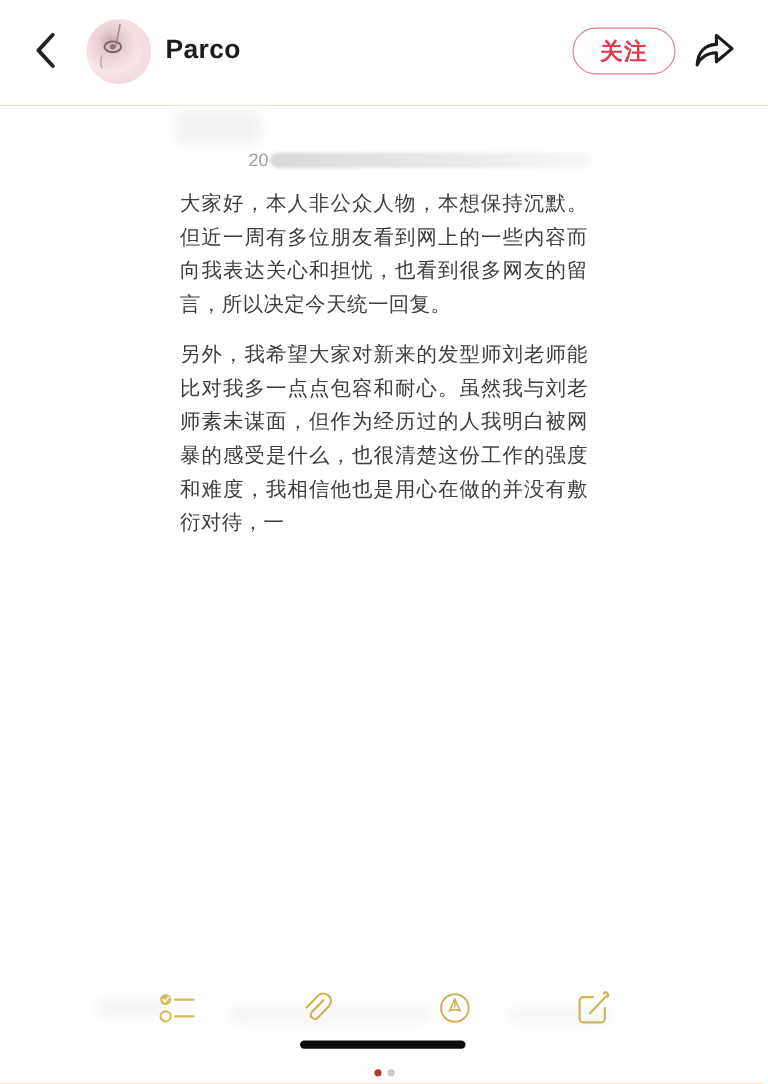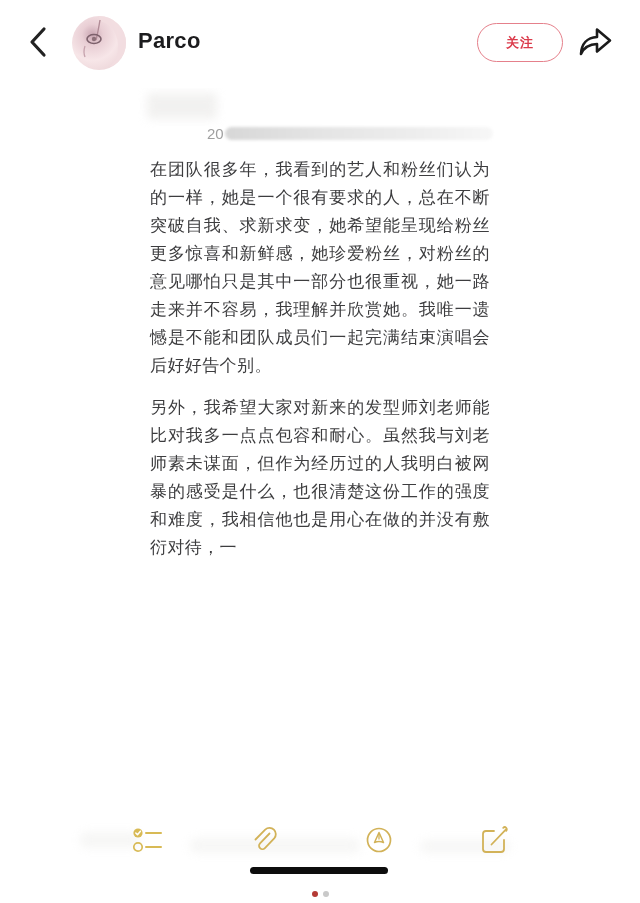--- a/index.html
+++ b/index.html
@@ -11,21 +11,21 @@
   
   .header{position:absolute;left:0;top:0;width:640px;height:88px;background:#ffffff;z-index:30;}
   .back-btn{position:absolute;left:18px;top:22px;width:40px;height:44px;display:flex;
             align-items:center;justify-content:center;cursor:pointer;}
   .avatar{position:absolute;left:72px;top:16px;width:54px;height:54px;border-radius:50%;
           background:radial-gradient(circle at 38% 35%, #c9a6b2 0%, #e9cfd5 22%, #f7e6e8 52%, #eed8db 78%, #f3e2e4 100%);
           overflow:hidden;cursor:pointer;}
   .avatar svg{position:absolute;left:0;top:0;}
   .username{position:absolute;left:138px;top:28px;font-size:22px;font-weight:700;color:#1c1c1e;letter-spacing:.3px;}
   .follow-btn{position:absolute;left:477px;top:23px;width:86px;height:39px;border:1.5px solid #e5808b;
-              border-radius:21px;background:#ffffff;color:#db3b4b;font-size:13px;font-weight:600;
+              border-radius:21px;background:#ffffff;color:#db3b4b;font-size:19px;font-weight:600;
               display:flex;align-items:center;justify-content:center;letter-spacing:1px;cursor:pointer;box-sizing:border-box;}
   .share-btn{position:absolute;left:572px;top:22px;width:46px;height:44px;display:flex;
              align-items:center;justify-content:center;cursor:pointer;}
 
   
   .note{position:absolute;left:0;top:88px;width:640px;height:732px;overflow:hidden;background:#ffffff;}
   .ghost-title{position:absolute;left:147px;top:5px;width:70px;height:26px;background:#e7e6e4;
                filter:blur(5px);opacity:.55;border-radius:4px;}
   .date-row{position:absolute;left:207px;top:36px;height:18px;display:flex;align-items:center;}
   .date-prefix{font-size:15px;color:#9f9f9f;}
@@ -93,21 +93,21 @@
 
   <div class="note">
     <div class="ghost-title"></div>
 
     <div class="date-row">
       <span class="date-prefix">20</span>
       <span class="date-blur"></span>
     </div>
 
     <div class="body-text">
-      <p>在团队很多年，我看到的艺人和粉丝们认为的一样，她是一个很有要求的人，总在不断突破自我、求新求变，她希望能呈现给粉丝更多惊喜和新鲜感，她珍爱粉丝，对粉丝的意见哪怕只是其中一部分也很重视，她一路走来并不容易，我理解并欣赏她。我唯一遗憾是不能和团队成员们一起完满结束演唱会后好好告个别。</p>
+      <p>大家好，本人非公众人物，本想保持沉默。但近一周有多位朋友看到网上的一些内容而向我表达关心和担忧，也看到很多网友的留言，所以决定今天统一回复。</p>
       <p>另外，我希望大家对新来的发型师刘老师能比对我多一点点包容和耐心。虽然我与刘老师素未谋面，但作为经历过的人我明白被网暴的感受是什么，也很清楚这份工作的强度和难度，我相信他也是用心在做的并没有敷衍对待，一</p>
     </div>
   </div>
 
   <div class="toolbar">
     <div class="smudge" style="left:80px;top:12px;width:60px;height:16px;"></div>
     <div class="smudge" style="left:190px;top:18px;width:170px;height:15px;"></div>
     <div class="smudge" style="left:420px;top:20px;width:90px;height:13px;"></div>
 
     <div class="toolbar-icons">

